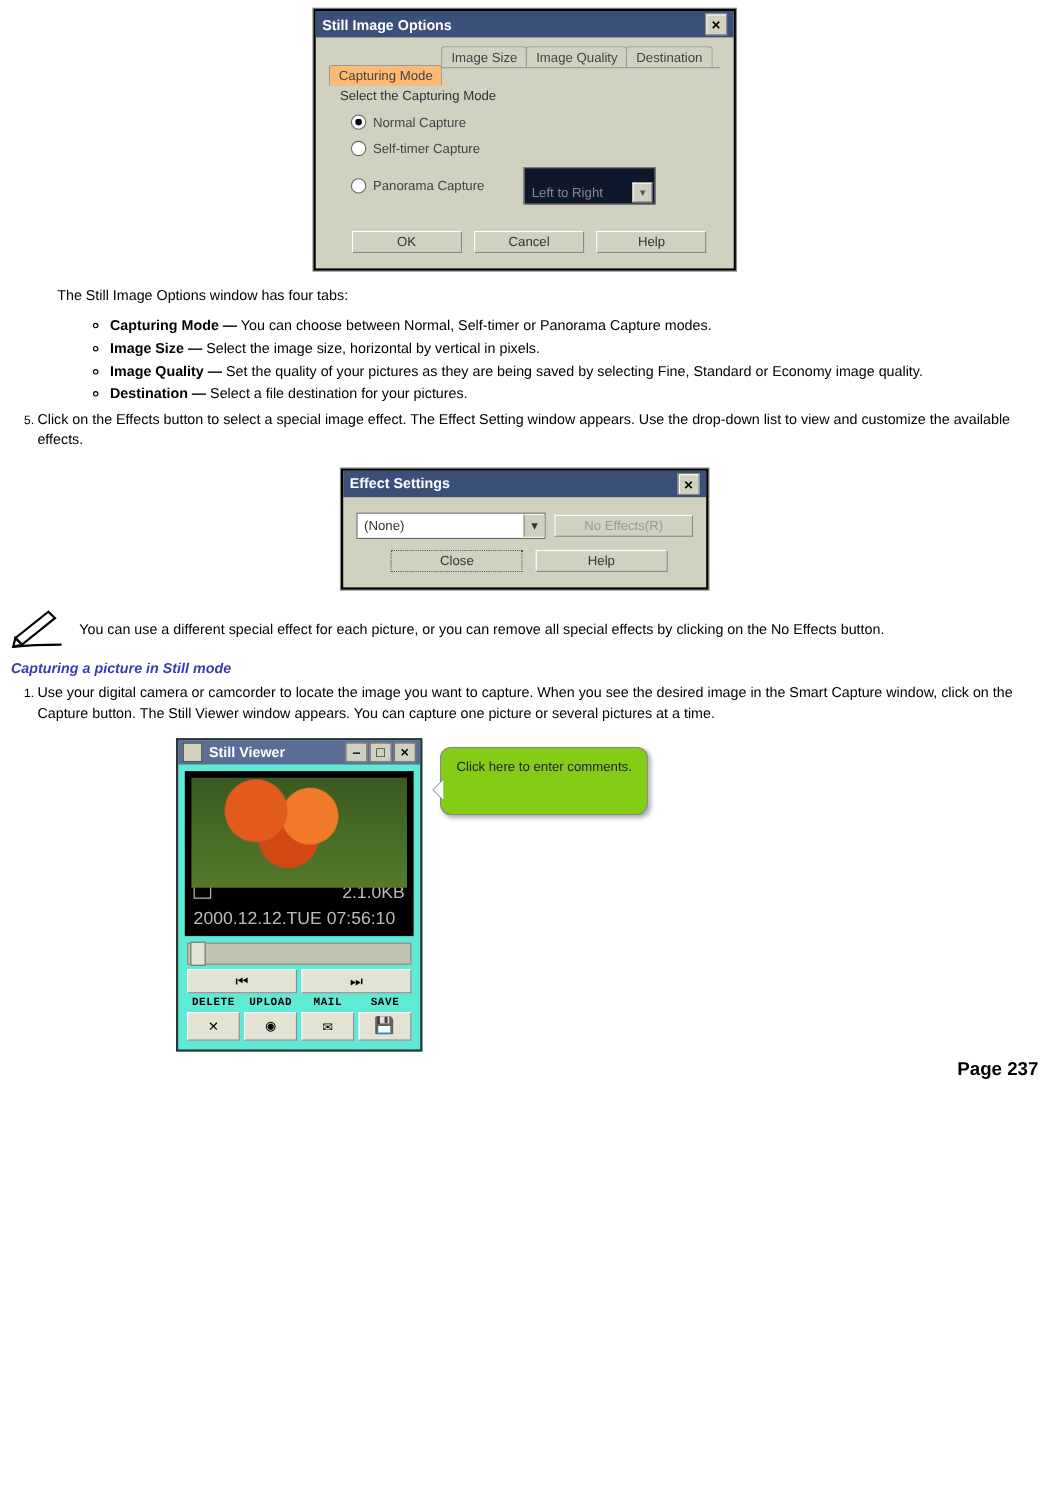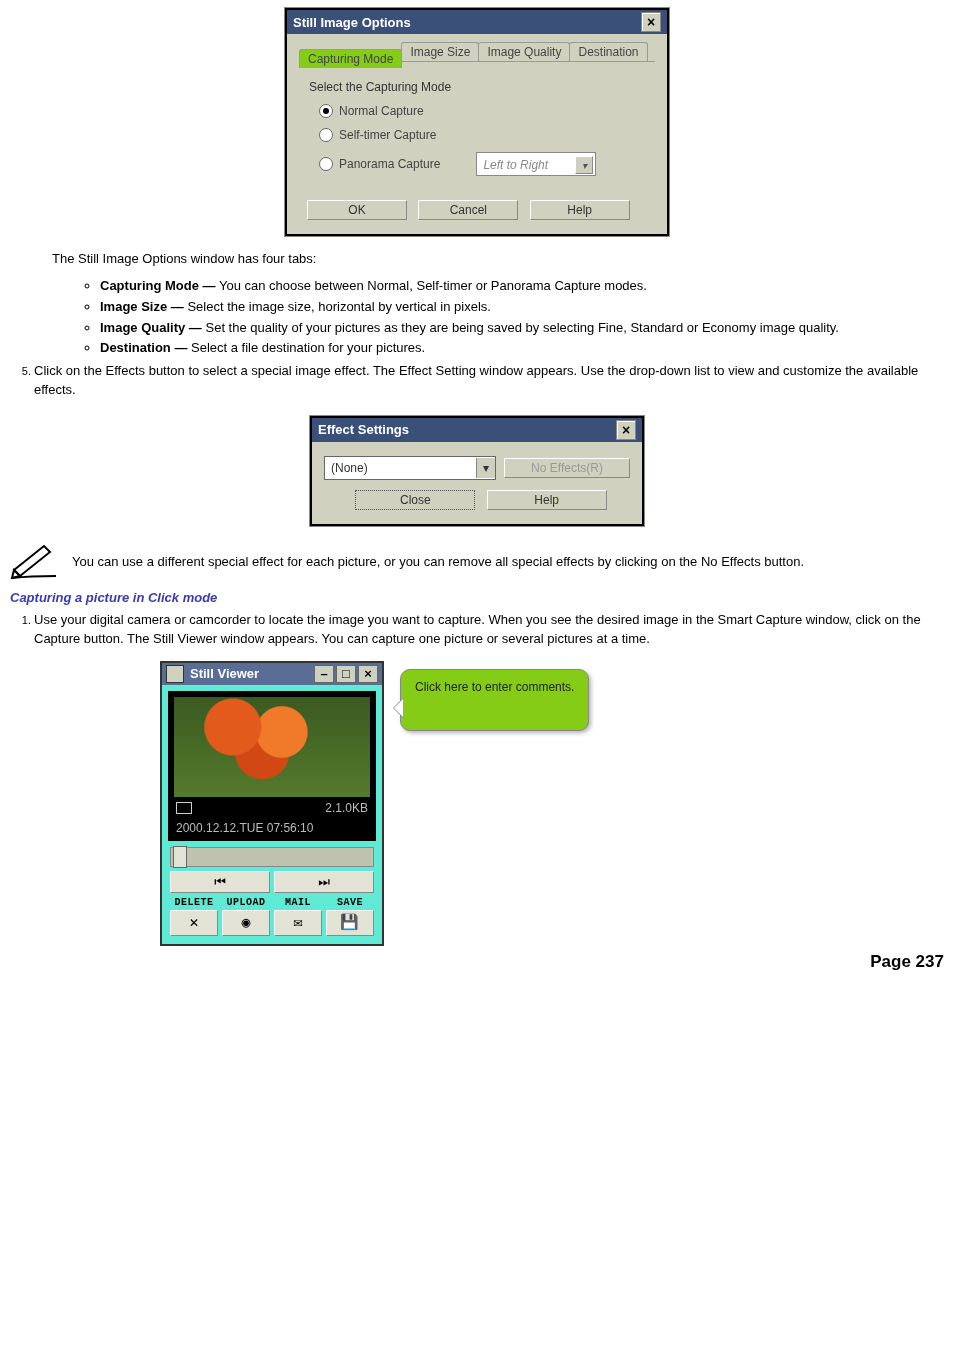--- a/index.html
+++ b/index.html
@@ -47,21 +47,21 @@
   .tab {
     padding: 2px 8px;
     border: 1px solid #999;
     border-bottom: none;
     background: #d0d1bf;
     margin-right: -1px;
     font-size: 12px;
     color: #444;
     border-radius: 3px 3px 0 0;
   }
-  .tab.active { background: #84cc16; position: relative; top: 7px; }
+  .tab.active { background: #fdba74; position: relative; top: 17px; }
   .btn3d {
     background: #d0d1bf;
     border: 1px solid #888;
     border-top-color: #fff;
     border-left-color: #fff;
     padding: 2px 14px;
     font-size: 12px;
     color: #333;
     display: inline-flex;
     align-items: center;
@@ -70,25 +70,25 @@
   .btn3d.disabled { color: #999; }
   .radio { display: flex; align-items: center; gap: 6px; margin: 10px 0 10px 16px; color: #444; }
   .radio-circle {
     width: 12px; height: 12px; border-radius: 50%;
     border: 1px solid #666; background: #fff;
     display: inline-flex; align-items: center; justify-content: center;
   }
   .radio-circle .dot { width: 6px; height: 6px; border-radius: 50%; background: #000; }
   .dropdown-fake {
     display: inline-flex; align-items: center; justify-content: space-between;
-    border: 1px solid #888; background: #ffffff; height: 20px; padding: 2px 2px 0 6px;
-    font-size: 12px; color: #888; font-style: italic;
+    border: 1px solid #888; background: #0f172a; height: 20px; padding: 12px 2px 0 6px;
+    font-size: 12px; color: #888;
   }
   .dropdown-fake .arrow { width: 16px; height: 16px; background: #cfcfbf; border: 1px solid #888; border-top-color:#fff; border-left-color:#fff; display:flex;align-items:center;justify-content:center;font-size:10px;color:#555;}
-  .btn-row { text-align: left; margin-top: 10px; }
+  .btn-row { text-align: center; margin-top: 10px; }
   .btn-row .btn3d { margin-left: 8px; min-width: 70px; }
 
   
   .dialog.effect { width: 330px; }
   .effect .instr { margin: 10px 4px 24px; color: #333; line-height: 1.4; }
   .effect .combo-row { display:flex; gap:8px; align-items:center; margin-top:6px;justify-content:flex-end;}
   .effect .combo-fake {
     flex: 1; border: 1px solid #666; background: #fff; height: 22px;
     display:flex; align-items:center; justify-content:space-between; padding-left:6px; color:#333; font-size:12px;
   }
@@ -130,21 +130,21 @@
   .sv-thumb .flower {
      position:absolute; inset:6px 6px 44px 6px;
      background:
        radial-gradient(circle at 30% 30%, #e35a1d 0 18%, transparent 19%),
        radial-gradient(circle at 55% 35%, #f07a2a 0 20%, transparent 21%),
        radial-gradient(circle at 45% 55%, #d24814 0 22%, transparent 23%),
        linear-gradient(#3a5a20, #557a2c);
   }
   .sv-thumb .cap1 { font-size:26px; font-weight:bold; color:#fff; padding-left:8px; }
   .sv-thumb .cap1 .rest { font-size:12px; color:#ccc; font-weight:normal; margin-left:4px;}
-  .sv-thumb .cap2 { font-size:12px; color:#bbb; padding:1px 8px 6px; display:flex; justify-content:space-between;}
+  .sv-thumb .cap2 { font-size:16px; color:#bbb; padding:1px 8px 6px; display:flex; justify-content:space-between;}
   .sv-thumb .icon-sm { width:14px;height:10px;border:1px solid #ccc;display:inline-block;vertical-align:middle;margin-right:6px;}
   .sv-slider { margin:4px 8px; height:18px; background:#c0c2b0; border:1px solid #888; position:relative;}
   .sv-slider .knob { position:absolute; left:2px; top:-2px; width:12px; height:20px; background:#e2e3d4; border:1px solid #666;}
   .sv-nav { display:flex; margin:4px 8px; gap:4px;}
   .sv-nav .nb { flex:1; height:20px; background:#e2e3d4; border:1px solid #888; border-top-color:#fff; border-left-color:#fff; display:flex;align-items:center;justify-content:center;font-size:13px;}
   .sv-actions { display:flex; margin:4px 8px 8px; gap:4px;}
   .sv-act { flex:1; text-align:center;font-family:Liberation Mono, monospace;}
   .sv-act .lbl { font-size:10px; font-weight:bold; letter-spacing:0.5px;}
   .sv-act .ab { height:24px; background:#e2e3d4; border:1px solid #888; border-top-color:#fff; border-left-color:#fff; display:flex;align-items:center;justify-content:center;font-size:15px;margin-top:2px;}
 
@@ -245,21 +245,21 @@
   <span class="pencil-icon">
     <svg viewBox="0 0 50 40">
       <path d="M4 30 L34 6 L40 12 L10 36 Z" fill="none" stroke="#000" stroke-width="2"></path>
       <path d="M4 30 L2 38 L10 36 Z" fill="none" stroke="#000" stroke-width="2"></path>
       <path d="M2 38 Q20 36 46 36" fill="none" stroke="#000" stroke-width="2"></path>
     </svg>
   </span>
   <span class="para" style="flex:1;">You can use a different special effect for each picture, or you can remove all special effects by clicking on the No Effects button.</span>
 </div>
 
-<div class="section-title">Capturing a picture in Click mode</div>
+<div class="section-title">Capturing a picture in Still mode</div>
 
 <ol class="num">
   <li>Use your digital camera or camcorder to locate the image you want to capture. When you see the desired image in the Smart Capture window, click on the Capture button. The Still Viewer window appears. You can capture one picture or several pictures at a time.</li>
 </ol>
 
 <div class="sv-wrap">
   <div class="sv">
     <div class="sv-title">
       <span style="display:flex;align-items:center;">
         <span class="wicon"></span>

